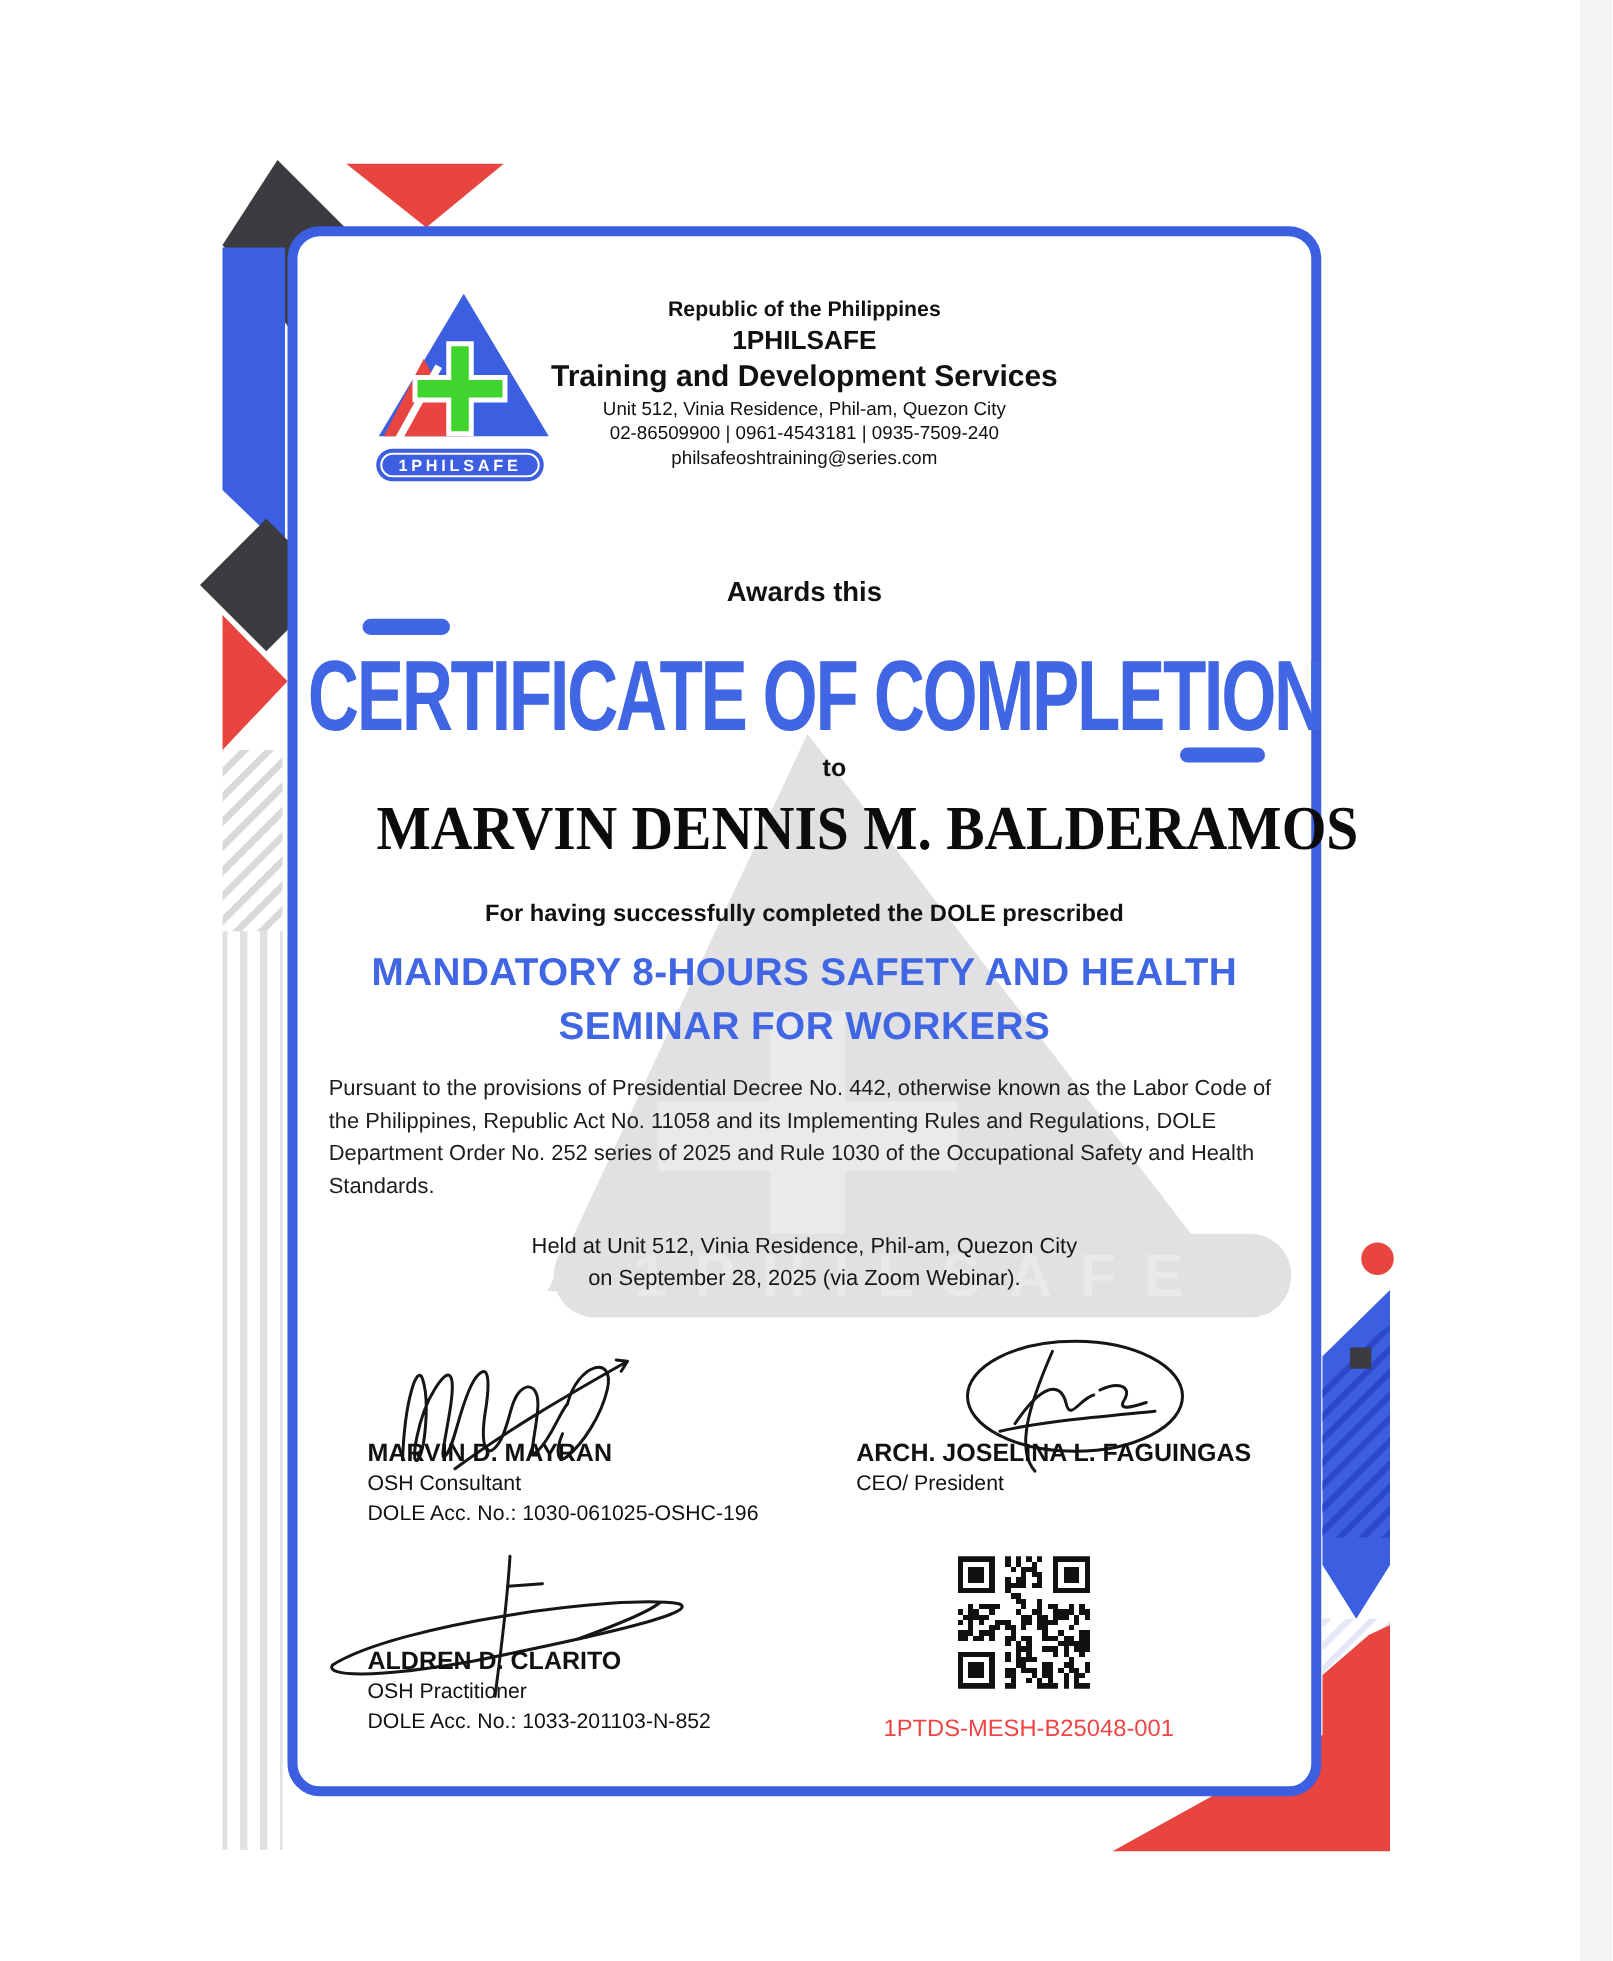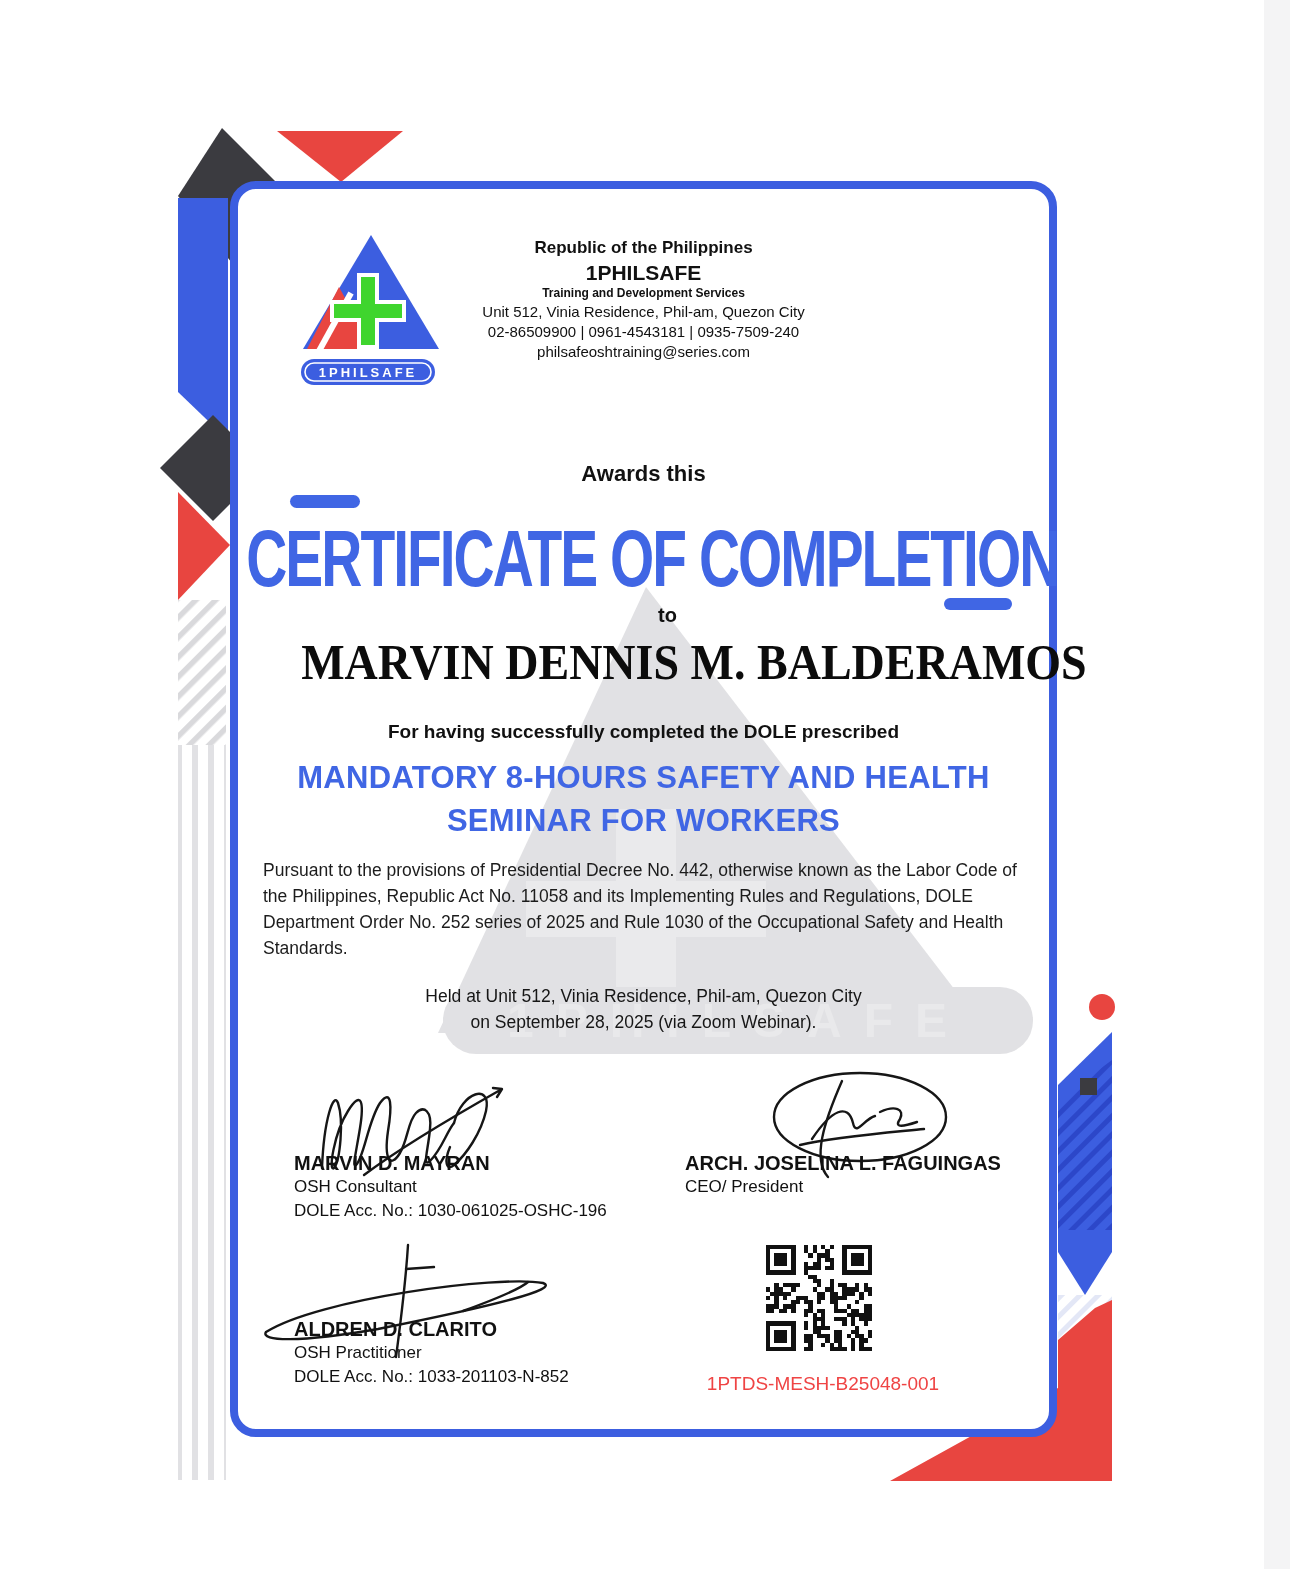--- a/index.html
+++ b/index.html
@@ -15,21 +15,21 @@
 
   .panel{position:absolute;left:230px;top:181px;width:827px;height:1256px;
     background:#fff;border:8px solid var(--accent_blue);border-radius:26px;z-index:2;}
   .panel-inner{position:relative;width:100%;height:100%;}
   .wm{position:absolute;left:185px;top:392px;z-index:0;opacity:.55;}
   .content{position:absolute;left:0;top:0;width:100%;height:100%;z-index:1;}
 
   .hdr{position:absolute;left:0;top:48px;width:100%;text-align:center;line-height:1.3;}
   .hdr .l1{font-size:17px;font-weight:bold;}
   .hdr .l2{font-size:21px;font-weight:bold;}
-  .hdr .l3{font-size:12px;font-weight:bold;}
+  .hdr .l3{font-size:24px;font-weight:bold;}
   .hdr .l4{font-size:15.5px;margin-bottom:6px;}
   .hdr .l5,.hdr .l6,.hdr .l7{font-size:15px;line-height:1.32;}
 
   .logo{position:absolute;left:55px;top:40px;}
 
   .awards{position:absolute;left:0;top:272px;width:100%;text-align:center;font-size:22px;font-weight:bold;}
   .dash{position:absolute;background:var(--title_blue);border-radius:7px;}
   .dash-l{left:52px;top:306px;width:70px;height:13px;}
   .dash-r{left:706px;top:409px;width:68px;height:12px;}
   .cert-title{position:absolute;left:0;top:322px;width:100%;text-align:center;white-space:nowrap;}

